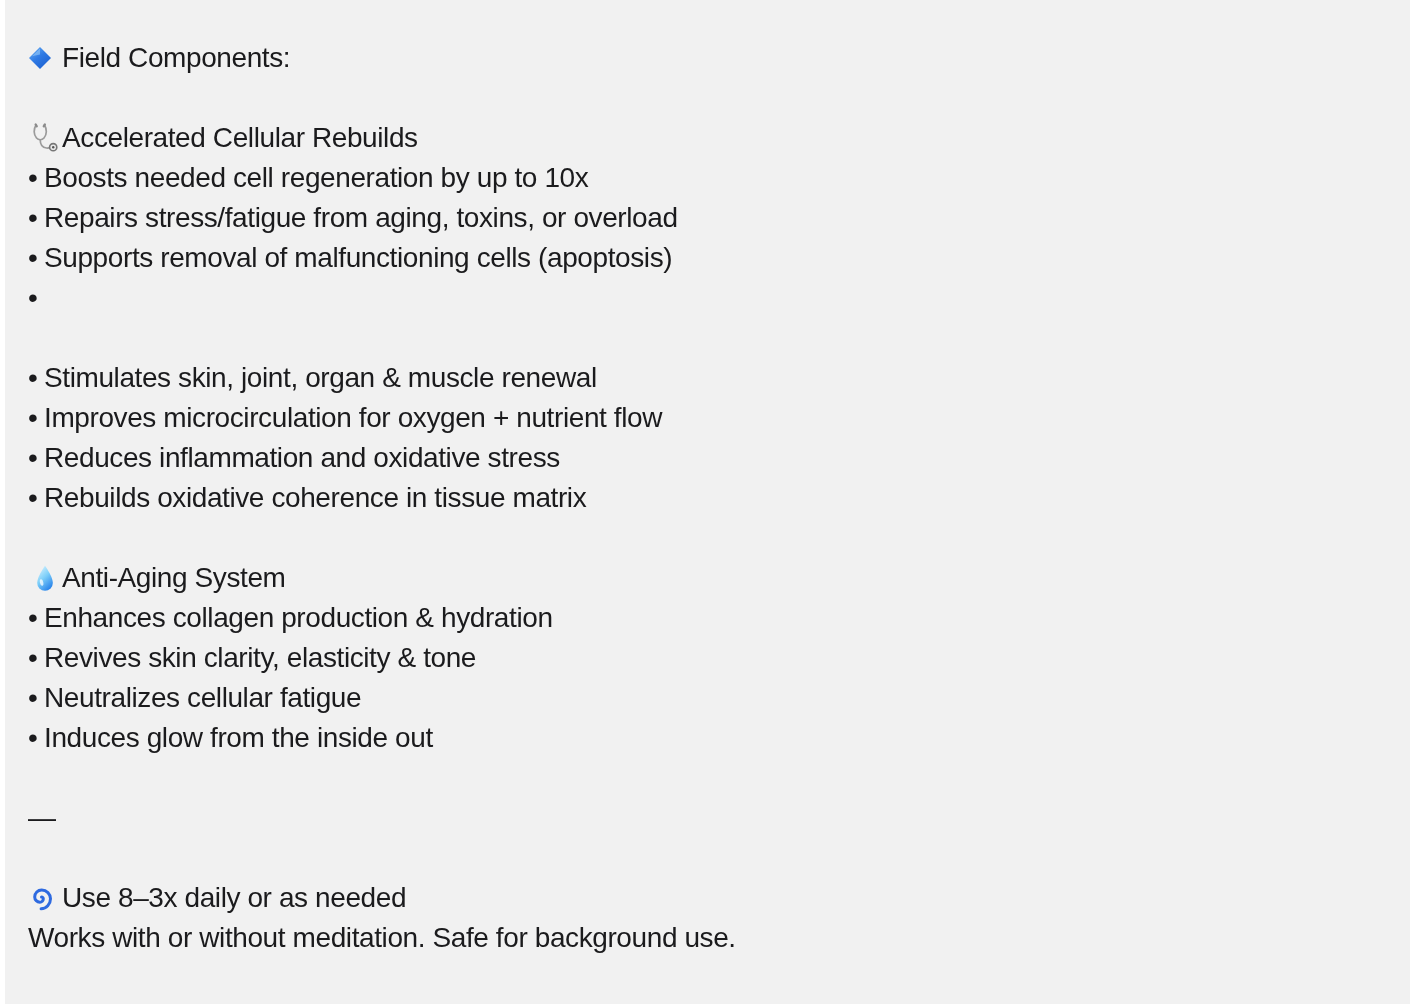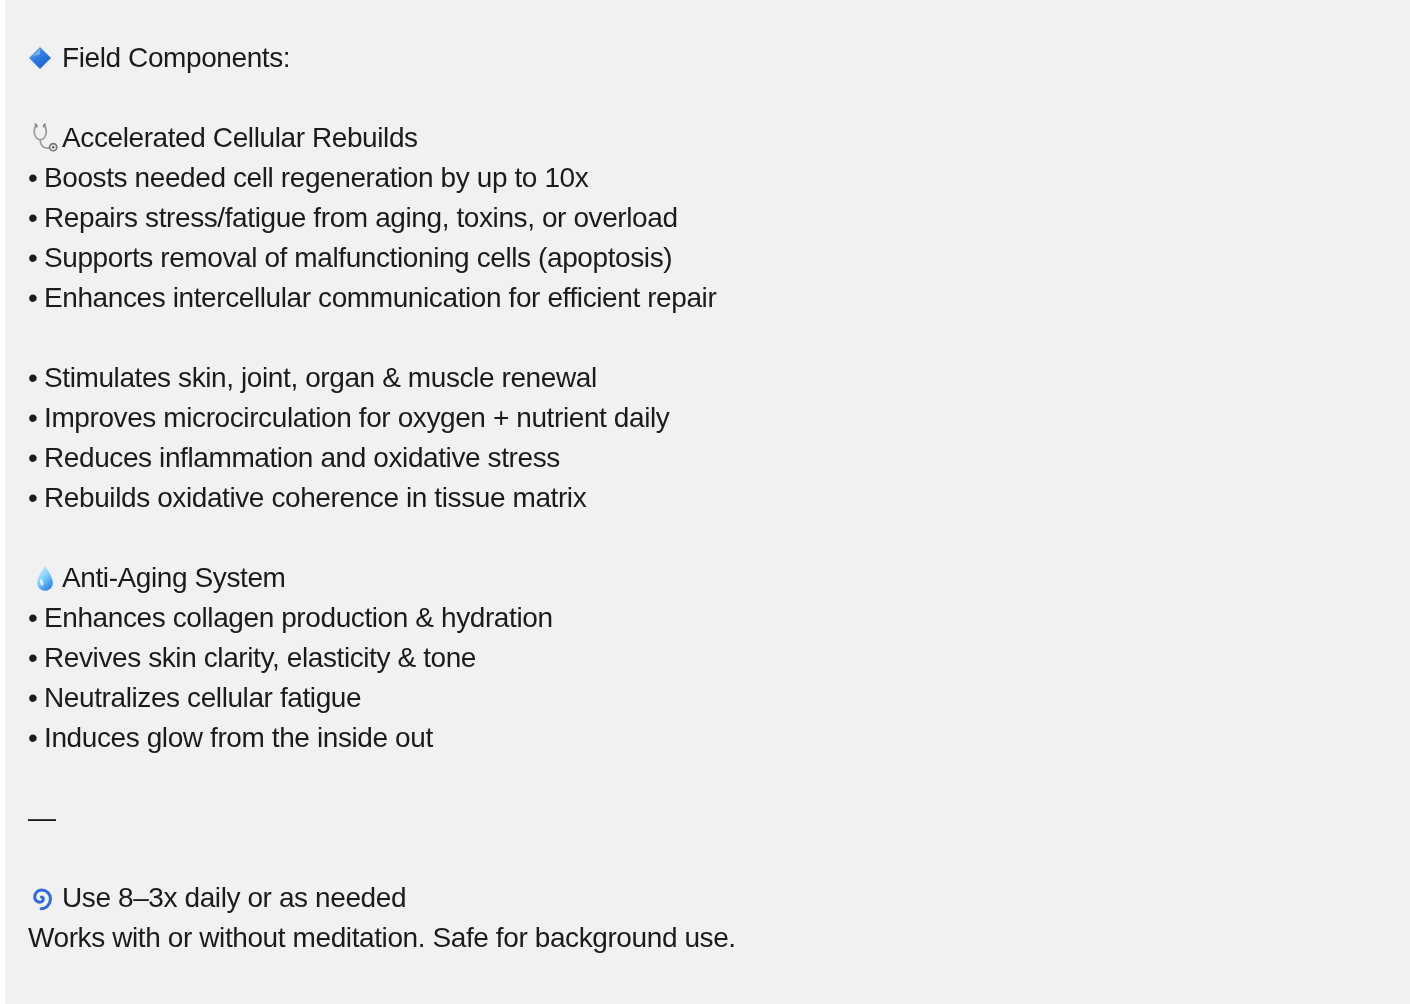--- a/index.html
+++ b/index.html
@@ -76,32 +76,31 @@
   <div class="line bullet-line">
     <span class="dot">•</span>
     <span>Repairs stress/fatigue from aging, toxins, or overload</span>
   </div>
   <div class="line bullet-line">
     <span class="dot">•</span>
     <span>Supports removal of malfunctioning cells (apoptosis)</span>
   </div>
   <div class="line bullet-line">
     <span class="dot">•</span>
-    <span>Enhances intercellular communication for efficient repair</span>
   </div>
 
   <div class="blank"></div>
 
   <div class="line bullet-line">
     <span class="dot">•</span>
     <span>Stimulates skin, joint, organ &amp; muscle renewal</span>
   </div>
   <div class="line bullet-line">
     <span class="dot">•</span>
-    <span>Improves microcirculation for oxygen + nutrient daily</span>
+    <span>Improves microcirculation for oxygen + nutrient flow</span>
   </div>
   <div class="line bullet-line">
     <span class="dot">•</span>
     <span>Reduces inflammation and oxidative stress</span>
   </div>
   <div class="line bullet-line">
     <span class="dot">•</span>
     <span>Rebuilds oxidative coherence in tissue matrix</span>
   </div>
 

